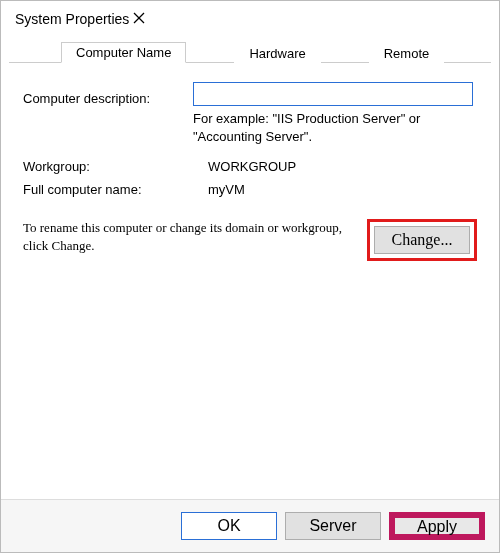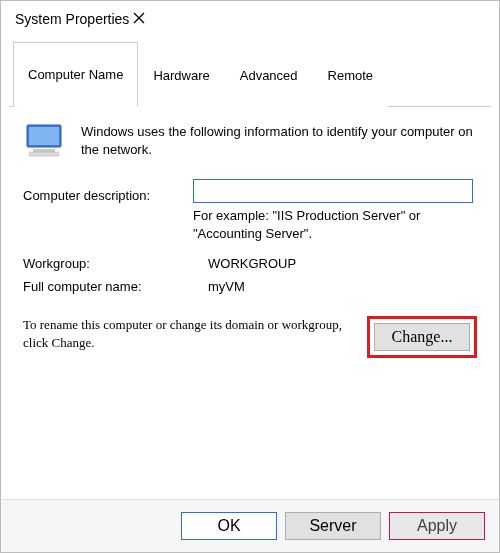--- a/index.html
+++ b/index.html
@@ -38,29 +38,30 @@
   }
   .close-btn svg { width: 12px; height: 12px; }
   .tabstrip {
     display: flex;
     align-items: flex-end;
     border-bottom: 1px solid #ccc;
     margin: 6px 8px 0 8px;
     padding-left: 4px;
   }
   .tab {
-    padding: 24px 14px;
+    padding: 2px 14px;
     font-size: 13px;
     color: #000;
     cursor: pointer;
     border: 1px solid transparent;
     border-bottom: none;
     position: relative;
     top: 1px;
     background: #fff;
+    margin-left: 48px;
   }
   .tab.active {
     border: 1px solid #ccc;
     border-bottom: 1px solid #fff;
     background: #fff;
   }
   .tabcontent {
     padding: 16px 22px 10px 22px;
   }
   .intro-row {
@@ -130,23 +131,23 @@
     font-family: inherit;
     font-size: 16px;
     cursor: pointer;
     padding: 0 12px;
   }
   .win-btn.default {
     background: #fff;
     border: 1px solid #2a6fd6;
   }
   .win-btn.disabled {
-    color: #404040;
+    color: #000000;
     background: #e8e8e8;
-    border: 1px solid #be185d;
+    border: 6px solid #be185d;
     cursor: default;
   }
   .bottom-bar {
     position: absolute;
     bottom: 0;
     left: 0;
     right: 0;
     border-top: 1px solid #ddd;
     background: #f6f6f6;
     padding: 12px 14px;
@@ -168,37 +169,25 @@
             <line x1="1" y1="1" x2="11" y2="11" stroke="#000" stroke-width="1.2"></line>
             <line x1="11" y1="1" x2="1" y2="11" stroke="#000" stroke-width="1.2"></line>
           </svg>
       </span>
     </div>
   </div>
 
   <div class="tabstrip">
     <div class="tab active">Computer Name</div>
     <div class="tab">Hardware</div>
-    <div class="tab">Advanced</div>
     <div class="tab">Remote</div>
   </div>
 
   <div class="tabcontent">
 
-    <div class="intro-row">
-      <div class="computer-icon">
-        <svg viewBox="0 0 44 36">
-          <rect x="4" y="2" width="34" height="22" rx="1" fill="#3b7bd6" stroke="#2a5fa8" stroke-width="1"></rect>
-          <rect x="6" y="4" width="30" height="18" fill="#7fb5ee"></rect>
-          <rect x="10" y="26" width="22" height="3" fill="#c8c8c8"></rect>
-          <rect x="6" y="29" width="30" height="4" rx="1" fill="#dcdcdc" stroke="#b0b0b0" stroke-width="0.6"></rect>
-        </svg>
-      </div>
-      <div class="intro-text">Windows uses the following information to identify your computer on the network.</div>
-    </div>
 
     <div class="field-row">
       <div class="field-label">Computer description:</div>
       <div class="field-value">
         <input type="text" class="desc-input" value="" style="">
       </div>
     </div>
 
     <div class="example-text">For example: "IIS Production Server" or "Accounting Server".</div>
 

